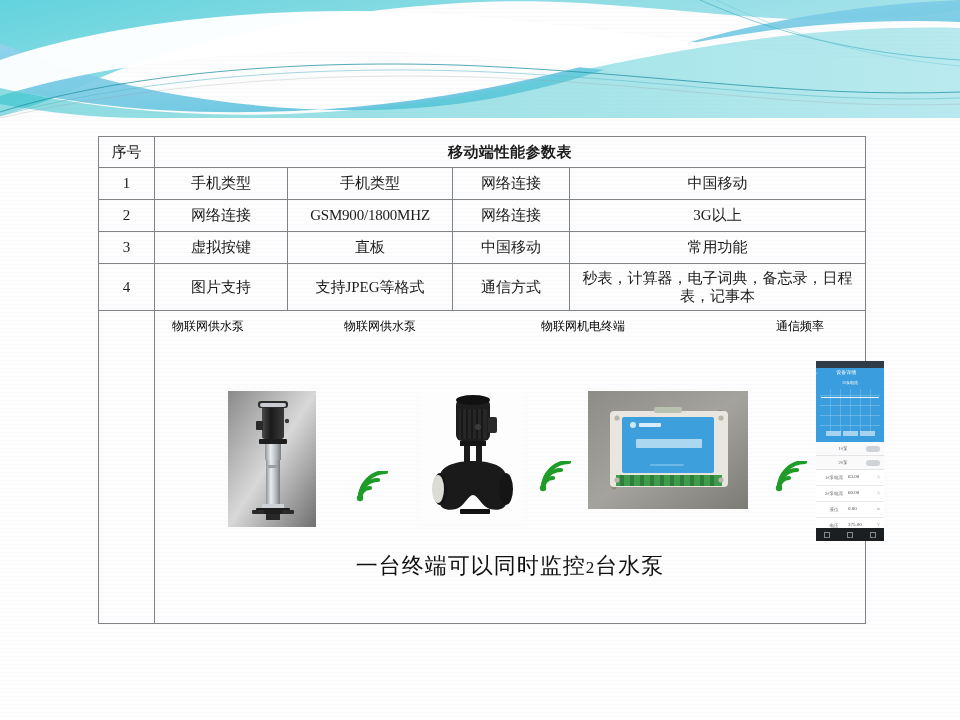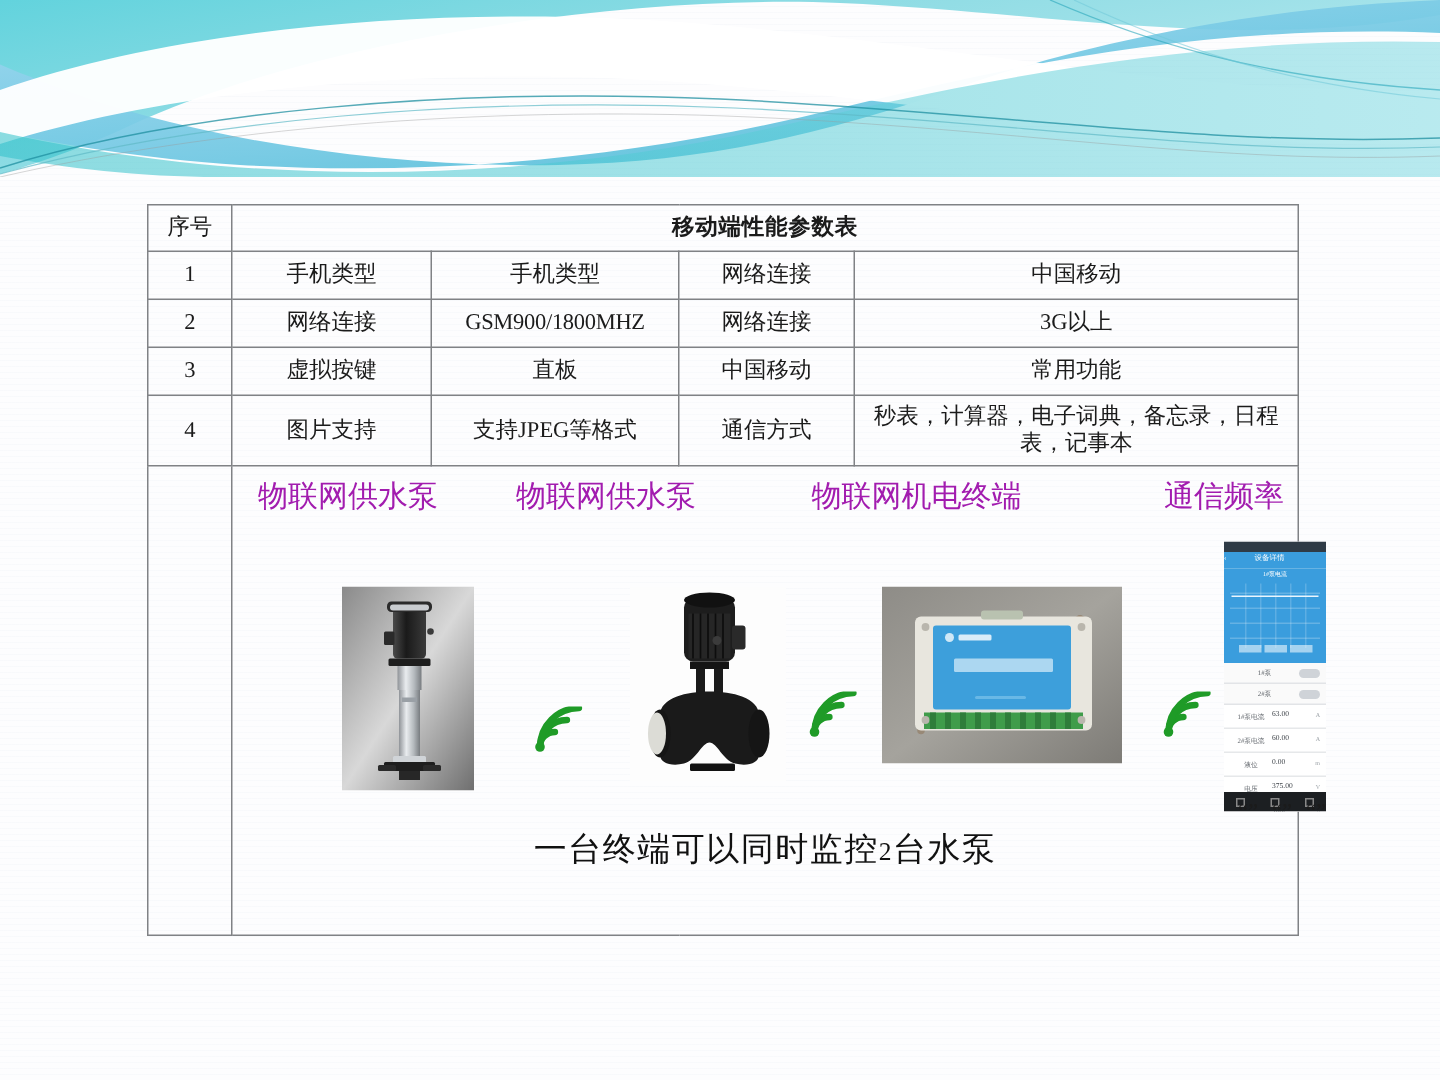--- a/index.html
+++ b/index.html
@@ -41,21 +41,21 @@
   .row-d4 td{height:42px;}
   .idx{font-size:15px;}
   .mono{font-family:"Liberation Serif","DejaVu Serif",serif;letter-spacing:-.2px;}
   .wrapcell{line-height:1.3;}
 
   
   .media-cell{height:308px;padding:0;vertical-align:top;}
   .media-wrap{position:relative;width:100%;height:308px;}
 
   .cap-row{position:absolute;top:6px;left:0;width:100%;height:26px;}
-  .cap{position:absolute;font-size:20px;color:#a21caf;white-space:nowrap;}
+  .cap{position:absolute;font-size:12px;color:#000000;white-space:nowrap;}
   .cap1{left:14px;}
   .cap2{left:186px;}
   .cap3{left:383px;}
   .cap4{left:618px;}
 
   .shot{position:absolute;}
   .shot1{left:70px;top:78px;width:88px;height:136px;}
   .shot2{left:262px;top:78px;width:104px;height:130px;}
   .shot3{left:430px;top:78px;width:160px;height:118px;}
   .shot4{left:658px;top:48px;width:68px;height:180px;}

